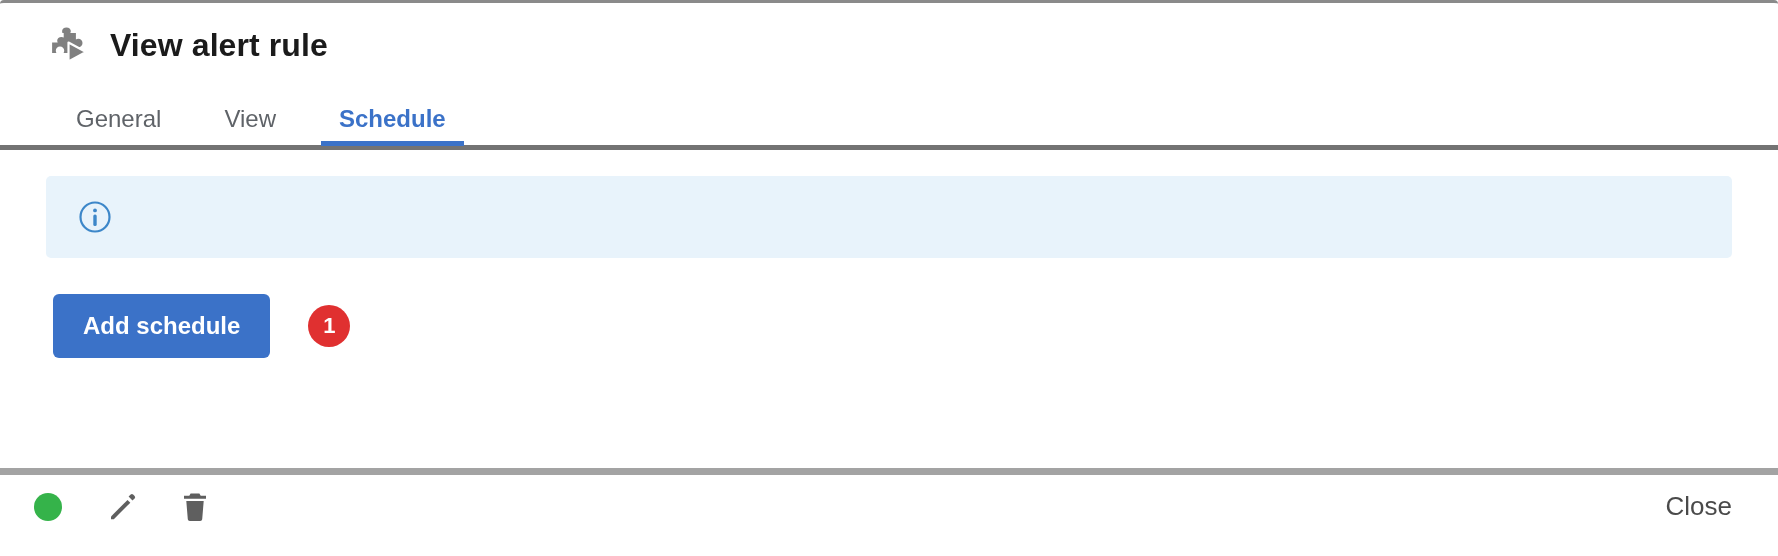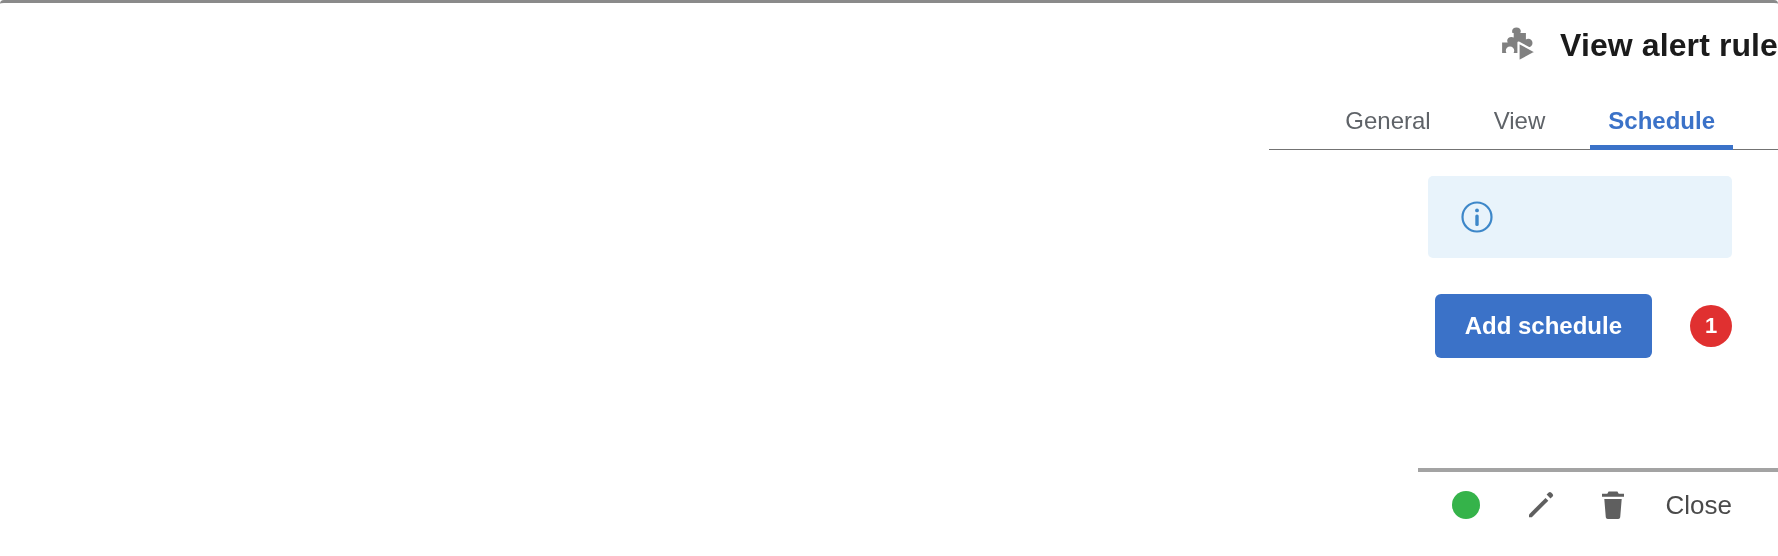--- a/index.html
+++ b/index.html
@@ -15,21 +15,20 @@
   }
 
   .dialog {
     position: relative;
     width: 1778px;
     height: 556px;
     background: #ffffff;
     box-sizing: border-box;
     display: flex;
     flex-direction: column;
-    align-items: flex-end;
   }
 
   
   .dialog-top-edge {
     position: absolute;
     top: 0;
     left: 0;
     right: 0;
     height: 4px;
     background: #ffffff;
@@ -63,21 +62,21 @@
     letter-spacing: 0.1px;
     line-height: 40px;
     white-space: nowrap;
   }
 
   
   .tabs-bar {
     position: relative;
     margin-top: 26px;
     height: 62px;
-    border-bottom: 1px solid #737373;
+    border-bottom: 5px solid #737373;
     box-sizing: border-box;
   }
   .tabs {
     display: flex;
     align-items: flex-start;
     padding-left: 76px;
     height: 100%;
     box-sizing: border-box;
   }
   .tab {
@@ -172,21 +171,21 @@
     font-weight: bold;
     display: flex;
     align-items: center;
     justify-content: center;
     margin-left: 38px;
     flex: none;
   }
 
   
   .footer {
-    border-top: 4px solid #a3a3a3;
+    border-top: 7px solid #a3a3a3;
     height: 88px;
     display: flex;
     align-items: center;
     justify-content: space-between;
     padding: 0 46px 18px 34px;
     box-sizing: border-box;
   }
   .footer-left {
     display: flex;
     align-items: center;

